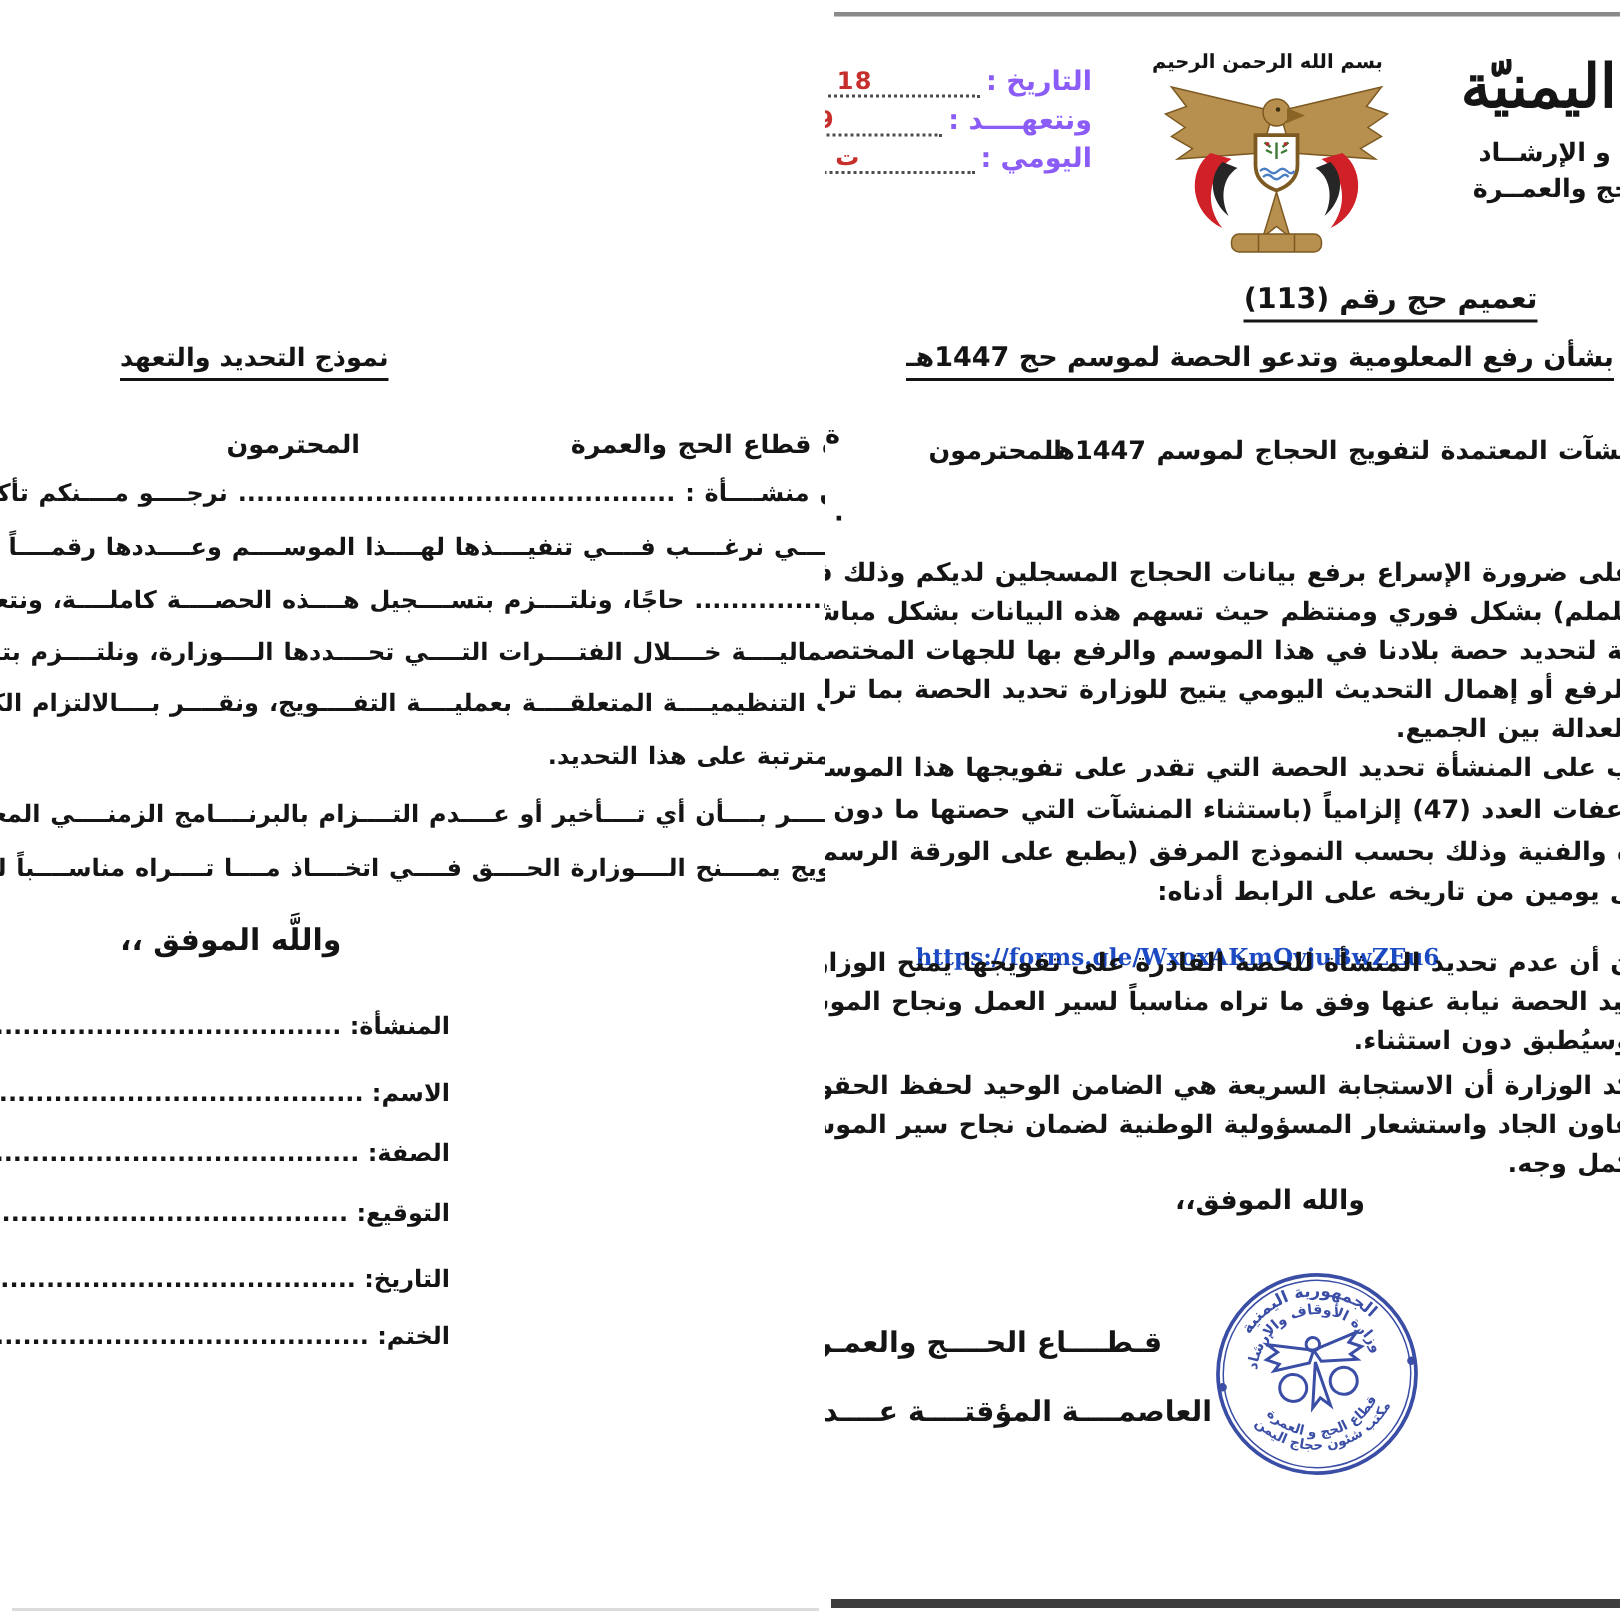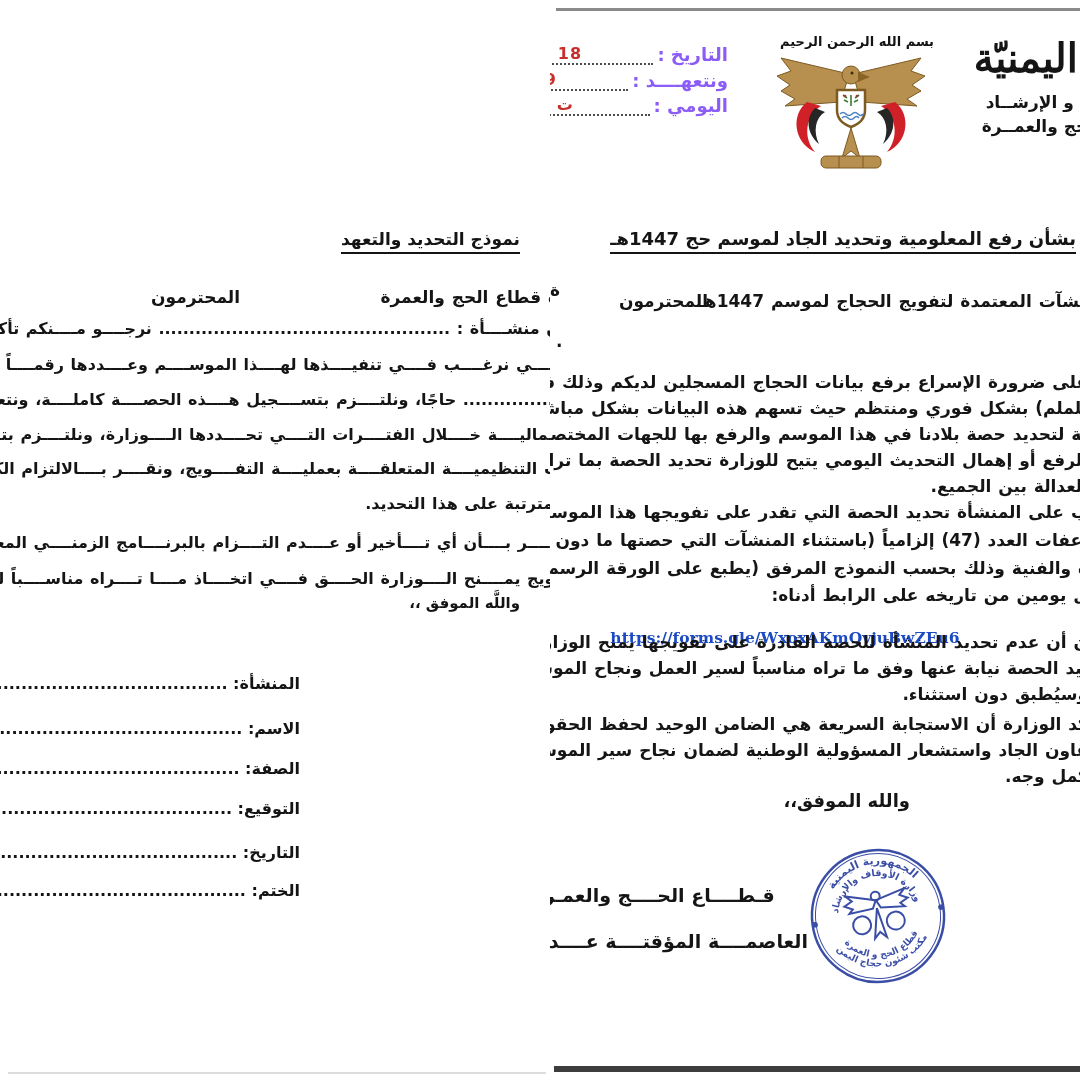--- a/index.html
+++ b/index.html
@@ -6,21 +6,21 @@
   #canvas{position:relative;width:1080px;height:1080px;background:#fff;overflow:hidden;
           font-family:"DejaVu Sans",sans-serif;color:#141414;}
   .page{position:absolute;top:0;height:1080px;overflow:hidden;}
   #page-left{left:0;width:550px;}
   #page-right{left:550px;width:530px;}
   .ln{position:absolute;white-space:nowrap;direction:rtl;unicode-bidi:plaintext;
       font-weight:700;color:#151515;}
   .rp-body{font-size:17px;word-spacing:1px;}
   .lp-body{font-size:16px;word-spacing:1px;}
   .underlined{display:inline-block;border-bottom:2.5px solid #141414;padding-bottom:3px;}
-  .center-block{position:absolute;text-align:right;white-space:nowrap;direction:rtl;font-weight:700;}
+  .center-block{position:absolute;text-align:left;white-space:nowrap;direction:rtl;font-weight:700;}
   .rule{position:absolute;}
   
   .meta-row{position:absolute;right:352px;display:flex;direction:rtl;align-items:flex-end;}
   .meta-label{font-size:18px;font-weight:700;color:#8b5cf6;white-space:nowrap;}
   .meta-leader{display:inline-block;width:172px;border-bottom:2px dotted #4d4d4d;
                margin-right:4px;text-align:left;height:19px;overflow:hidden;}
   .meta-value{font-size:16px;font-weight:700;letter-spacing:1px;white-space:nowrap;}
   .ltr{direction:ltr;unicode-bidi:bidi-override;}
   
   .field-row{position:absolute;right:250px;direction:rtl;white-space:nowrap;
@@ -45,21 +45,21 @@
     <div class="ln lp-body" style="right:-10px;top:319px;">ن منشــــأة : ................................................ نرجــــو مــــنكم تأكيــــد حصــــة</div>
     <div class="ln lp-body" style="right:-10px;top:355px;">تــــي نرغــــب فــــي تنفيــــذها لهــــذا الموســــم وعــــددها رقمــــاً (           ) كتابــــة:</div>
     <div class="ln lp-body" style="right:-10px;top:390px;">................ حاجًا، ونلتــــزم بتســــجيل هــــذه الحصــــة كاملــــة، ونتعهــــد بتوريــــد</div>
     <div class="ln lp-body" style="right:-10px;top:425px;">الماليــــة خــــلال الفتــــرات التــــي تحــــددها الــــوزارة، ونلتــــزم بتنفيــــذ جميــــع الإجــــراءات</div>
     <div class="ln lp-body" style="right:-10px;top:459px;">ت التنظيميــــة المتعلقــــة بعمليــــة التفــــويج، ونقــــر بــــالالتزام الكامــــل بكــــل</div>
     <div class="ln lp-body" style="right:-10px;top:494px;">لمترتبة على هذا التحديد.</div>
 
     <div class="ln lp-body" style="right:-10px;top:533px;">قــــر بــــأن أي تــــأخير أو عــــدم التــــزام بالبرنــــامج الزمنــــي المعتمــــد أو مخالفــــة</div>
     <div class="ln lp-body" style="right:-10px;top:569px;">ـويج يمــــنح الــــوزارة الحــــق فــــي اتخــــاذ مــــا تــــراه مناســــباً لضــــمان انضــــباط العمــــل</div>
 
-    <div class="center-block" style="left:80px;width:440px;top:594px;font-size:15px;">واللَّه الموفق ،،</div>
+    <div class="center-block" style="left:80px;width:440px;top:614px;font-size:20px;">واللَّه الموفق ،،</div>
 
     <div class="field-row" style="top:674px;">المنشأة: .........................................</div>
     <div class="field-row" style="top:719px;">الاسم: ..........................................</div>
     <div class="field-row" style="top:759px;">الصفة: .........................................</div>
     <div class="field-row" style="top:799px;">التوقيع: ........................................</div>
     <div class="field-row" style="top:843px;">التاريخ: ........................................</div>
     <div class="field-row" style="top:881px;">الختم: ..........................................</div>
 
     <div class="rule" style="left:8px;width:538px;top:1072px;height:2px;background:#dcdcdc;"></div>
   </div>
@@ -99,22 +99,25 @@
     </div>
     <div class="meta-row" style="top:70px;">
       <span class="meta-label">ونتعهــــد :</span>
       <span class="meta-leader"><span class="meta-value ltr" style="color:#c62f2c;">25 / 12 / 9</span></span>
     </div>
     <div class="meta-row" style="top:95px;">
       <span class="meta-label">اليومي :</span>
       <span class="meta-leader"><span class="meta-value" style="color:#c62f2c;direction:rtl;">ت . ح / 113</span></span>
     </div>
 
+    <div class="ln" style="right:55px;top:188px;font-size:19px;">
+      <span class="underlined">تعميم حج رقم (113)</span>
+    </div>
     <div class="ln" style="right:4px;top:228px;font-size:18px;">
-      <span class="underlined">بشأن رفع المعلومية وتحديد الجاد لموسم حج 1447هـ</span>
+      <span class="underlined">بشأن رفع المعلومية وتدعو الحصة لموسم حج 1447هـ</span>
     </div>
 
     <div class="frag" style="left:0px;top:280px;">ة</div>
 
     <div class="ln rp-body" style="right:-30px;top:291px;">المنشآت المعتمدة لتفويج الحجاج لموسم 1447هـ</div>
     <div class="ln rp-body" style="right:372px;top:291px;">المحترمون</div>
 
     <div class="frag" style="left:6px;top:336px;">·</div>
 
     <div class="ln rp-body" style="right:-8px;top:372px;">على ضرورة الإسراع برفع بيانات الحجاج المسجلين لديكم وذلك في النظام</div>

